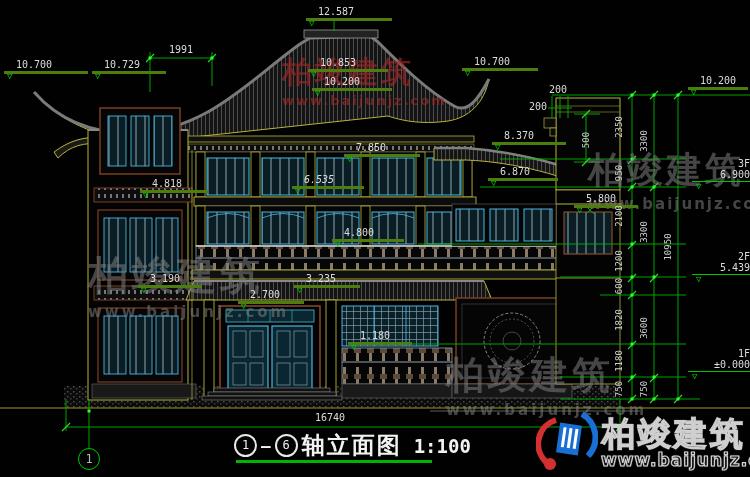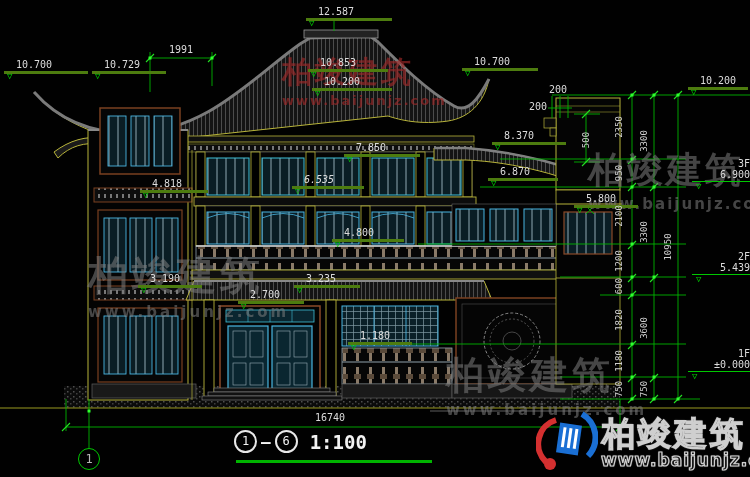--- a/index.html
+++ b/index.html
@@ -408,17 +408,18 @@
   <div class="hd" style="left:544px;top:84px;width:28px;">200</div>
   <div class="hd" style="left:524px;top:101px;width:28px;">200</div>
   <div class="hd" style="left:292px;top:412px;width:76px;">16740</div>
 
   <div class="abubble">1</div>
 
   <div class="title">
     <span class="circ">1</span>
     <span class="tsep">—</span>
     <span class="circ">6</span>
+    <span class="tname">轴立面图</span>
     <span class="tscale">1:100</span>
   </div>
   <div class="underline"></div>
 
 </div>
 
 </body></html>

